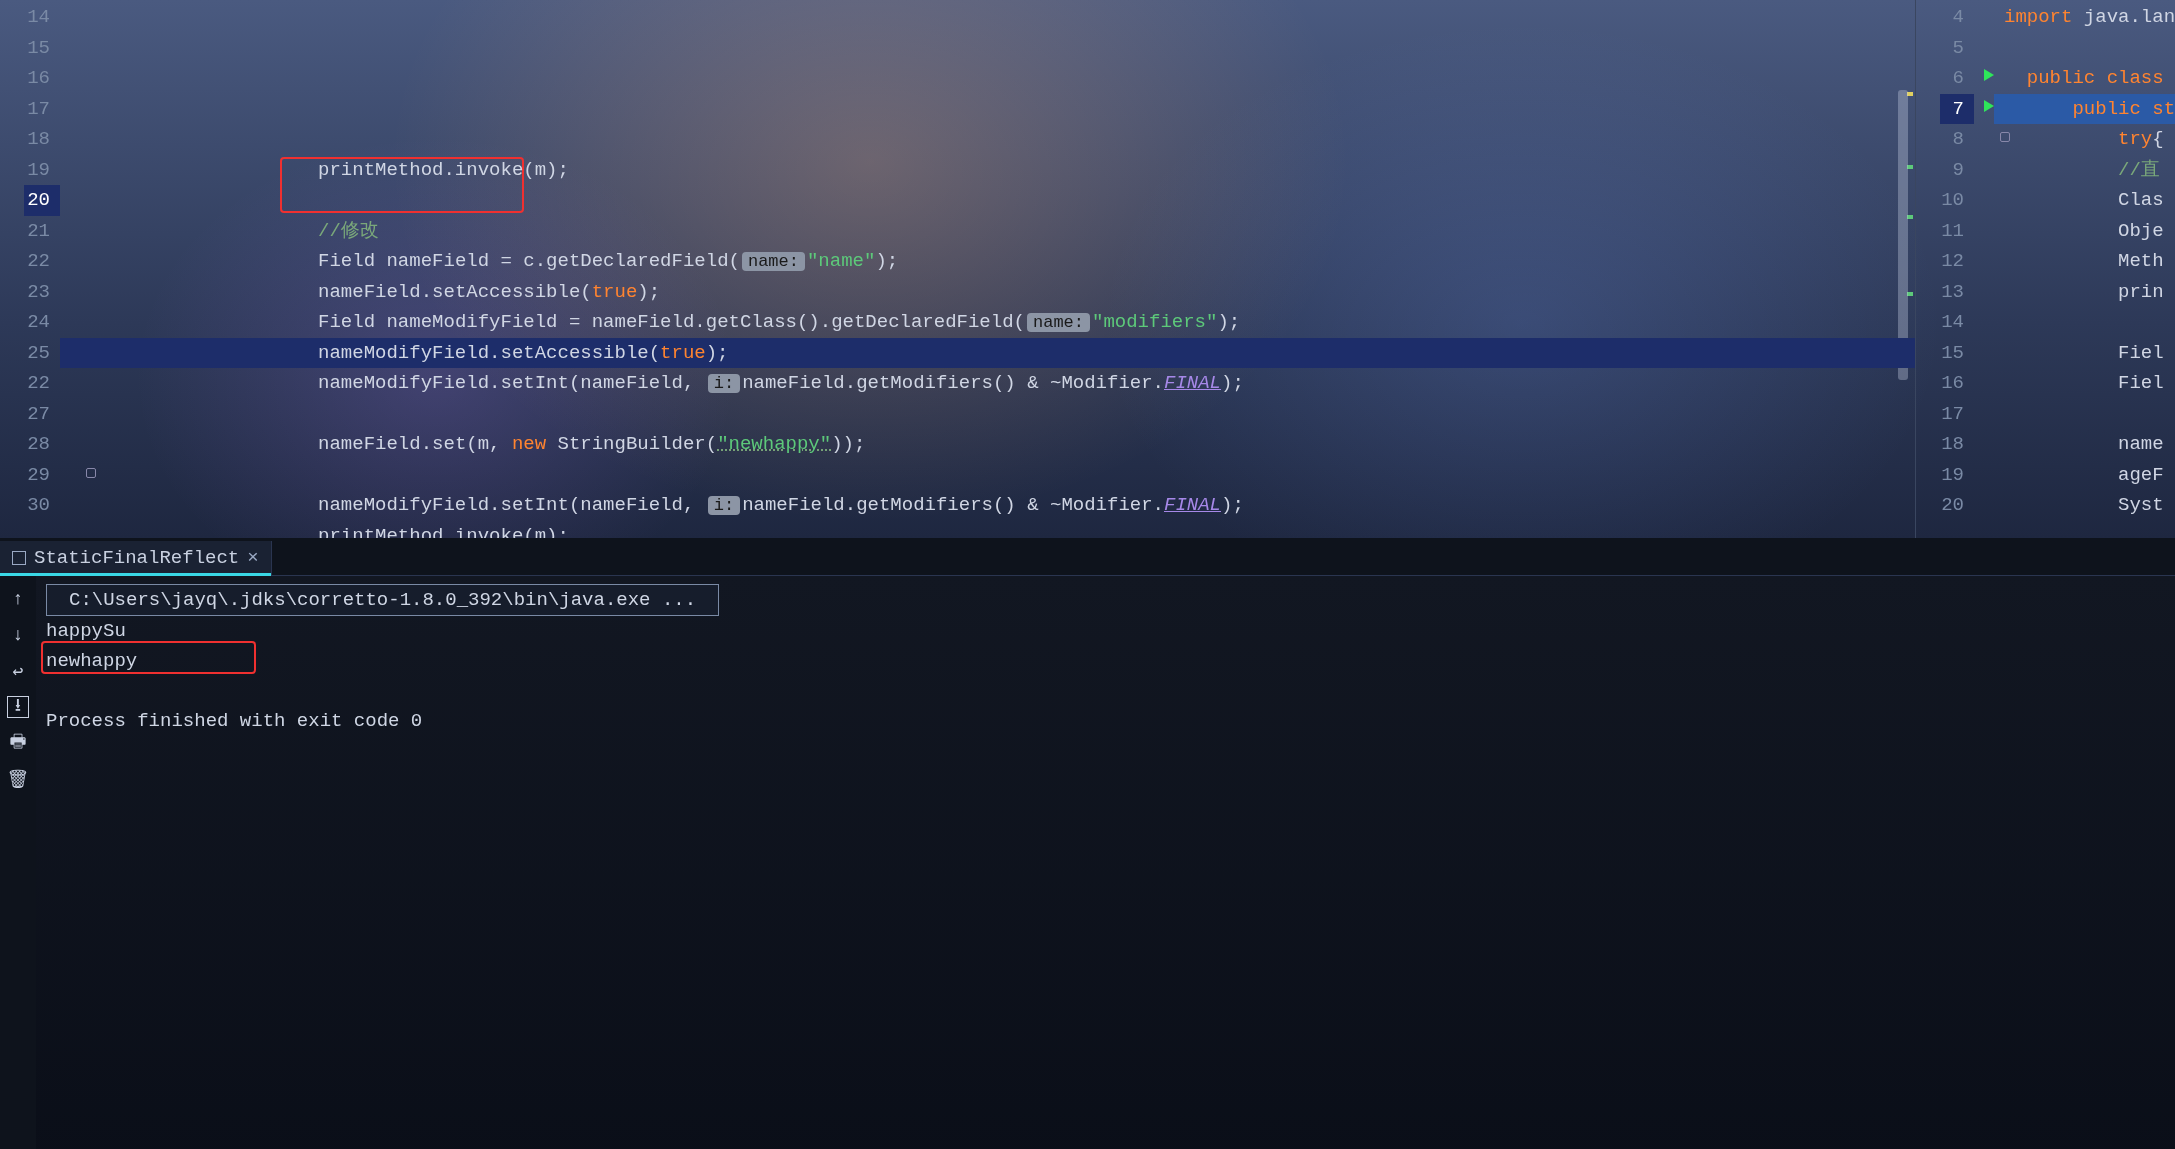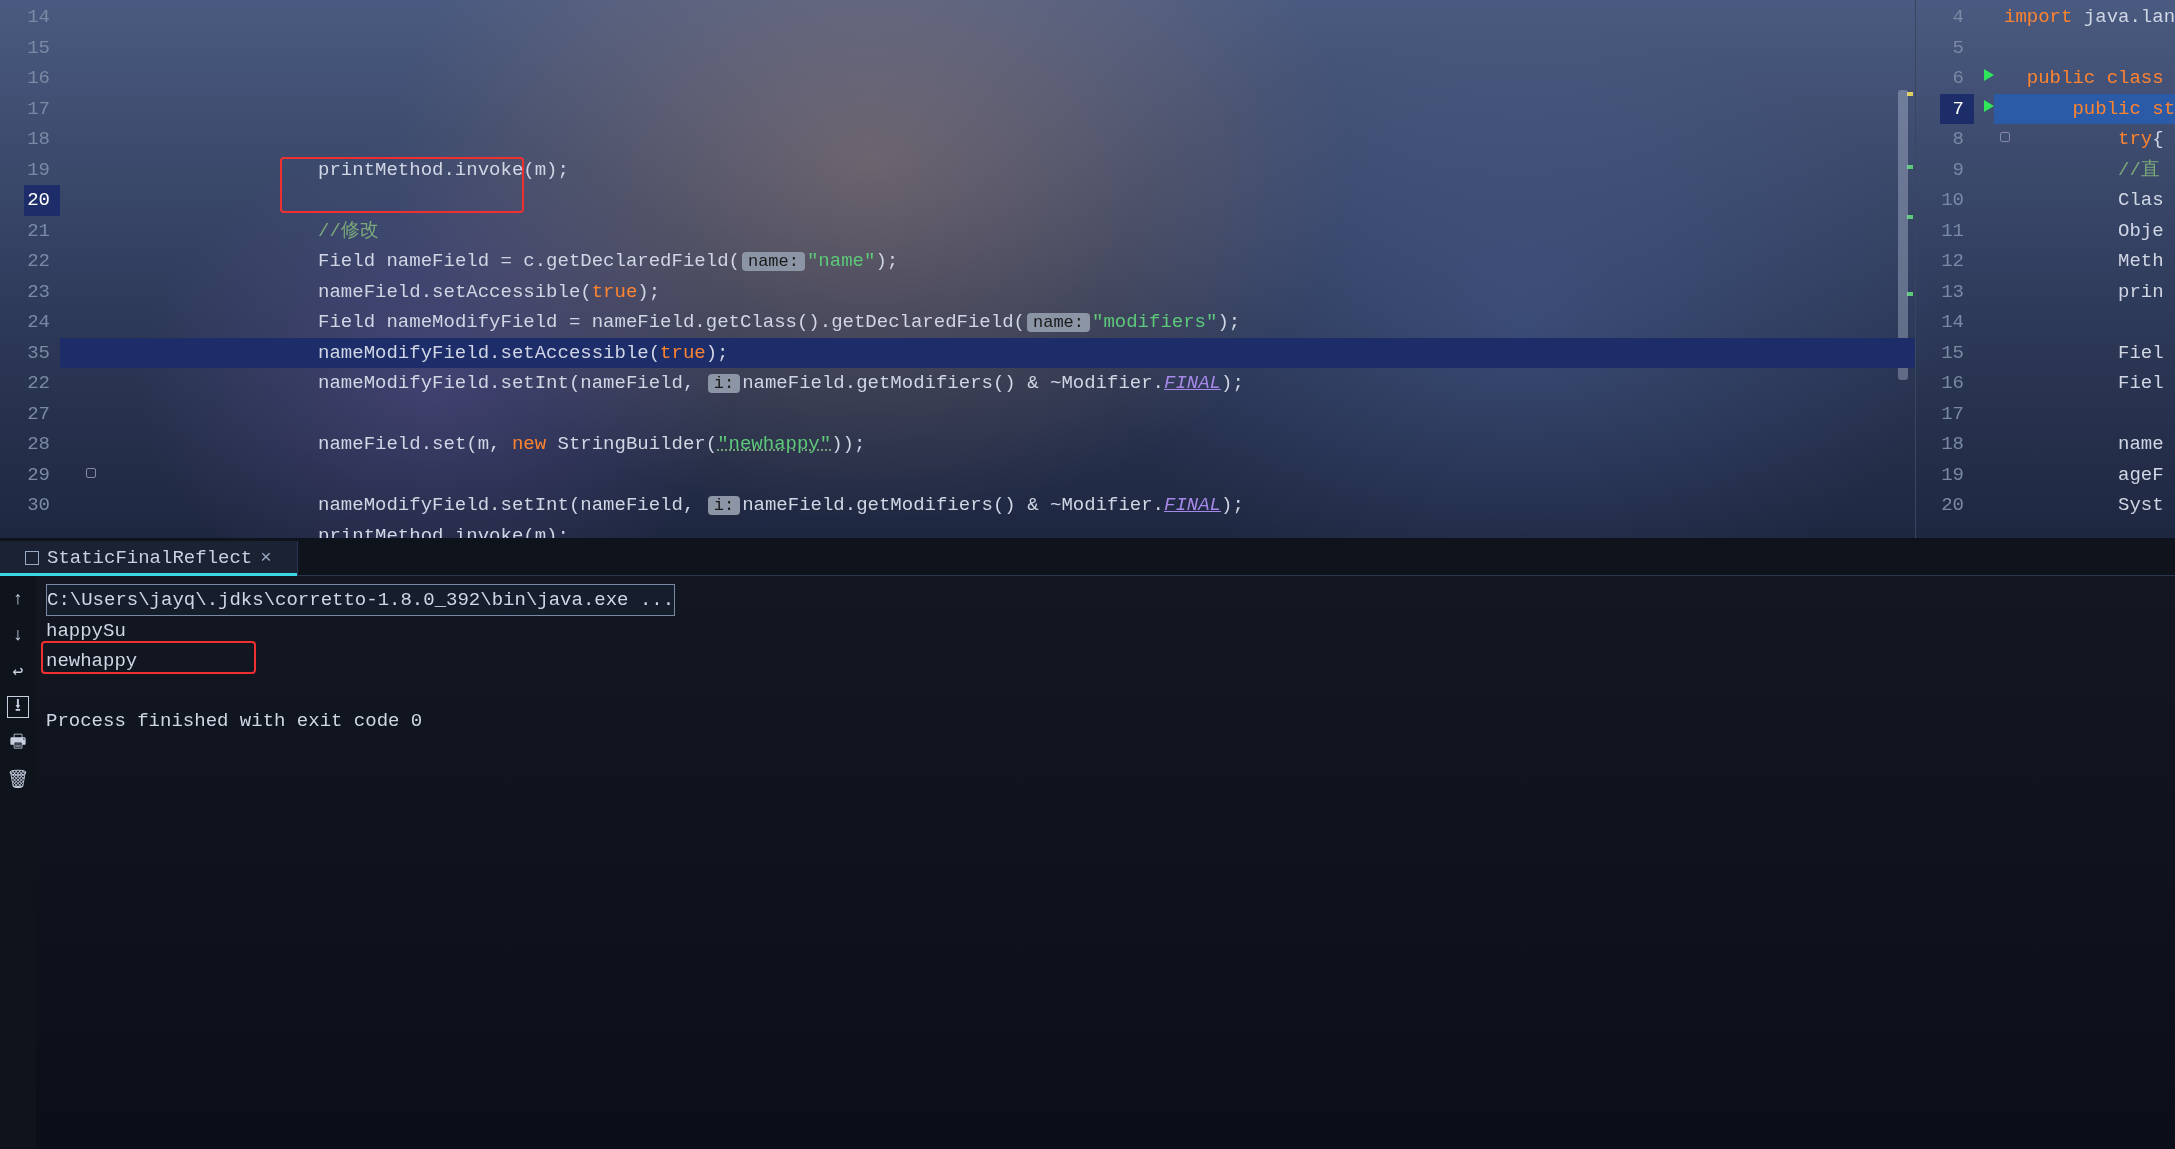--- a/index.html
+++ b/index.html
@@ -118,21 +118,21 @@
     height:38px;
     display:flex;
     align-items:flex-end;
     background:#0e131c;
     border-bottom:1px solid #2a3550;
   }
   .tab {
     display:flex;
     align-items:center;
     gap:8px;
-    padding:6px 25px;
+    padding:6px 12px;
     background:#1a2233;
     border-right:1px solid #2a3550;
     position:relative;
   }
   .tab .under { position:absolute; left:0; right:0; bottom:-1px; height:3px; background:#3ad8e6; }
   .tab .x { color:#9aa9c4; cursor:pointer; }
   .tab .ico { width:14px;height:14px;border:1px solid #9aa9c4; }
   .console-body {
     display:flex;
     flex:1;
@@ -158,21 +158,21 @@
     padding:8px 10px;
     line-height:30px;
     color:#cfd6e4;
     position:relative;
     background:
       linear-gradient(180deg, rgba(18,23,34,.9), rgba(10,14,24,.95));
   }
   .console-out .cmdline {
     display:inline-block;
     border:1px solid #7a8aa5;
-    padding:0 0;
+    padding:0 22px;
     background:rgba(30,40,60,.4);
   }
   .consolebox {
     position:absolute;
     border:2px solid #f03030;
     border-radius:4px;
     pointer-events:none;
   }
 </style>
 </head>
@@ -186,21 +186,21 @@
         <div class="ln">15</div>
         <div class="ln">16</div>
         <div class="ln">17</div>
         <div class="ln">18</div>
         <div class="ln">19</div>
         <div class="ln cur">20</div>
         <div class="ln">21</div>
         <div class="ln">22</div>
         <div class="ln">23</div>
         <div class="ln">24</div>
-        <div class="ln">35</div>
+        <div class="ln">25</div>
         <div class="ln">22</div>
         <div class="ln">27</div>
         <div class="ln">28</div>
         <div class="ln">29<span class="collapse"></span></div>
         <div class="ln">30</div>
       </div>
     <div class="code" id="left-code">
       <div class="redbox" style="left:220px; top:157px; width:244px; height:56px;"></div>
       <div class="marker-rail">
         <div class="mk yellow" style="top:92px"></div>

